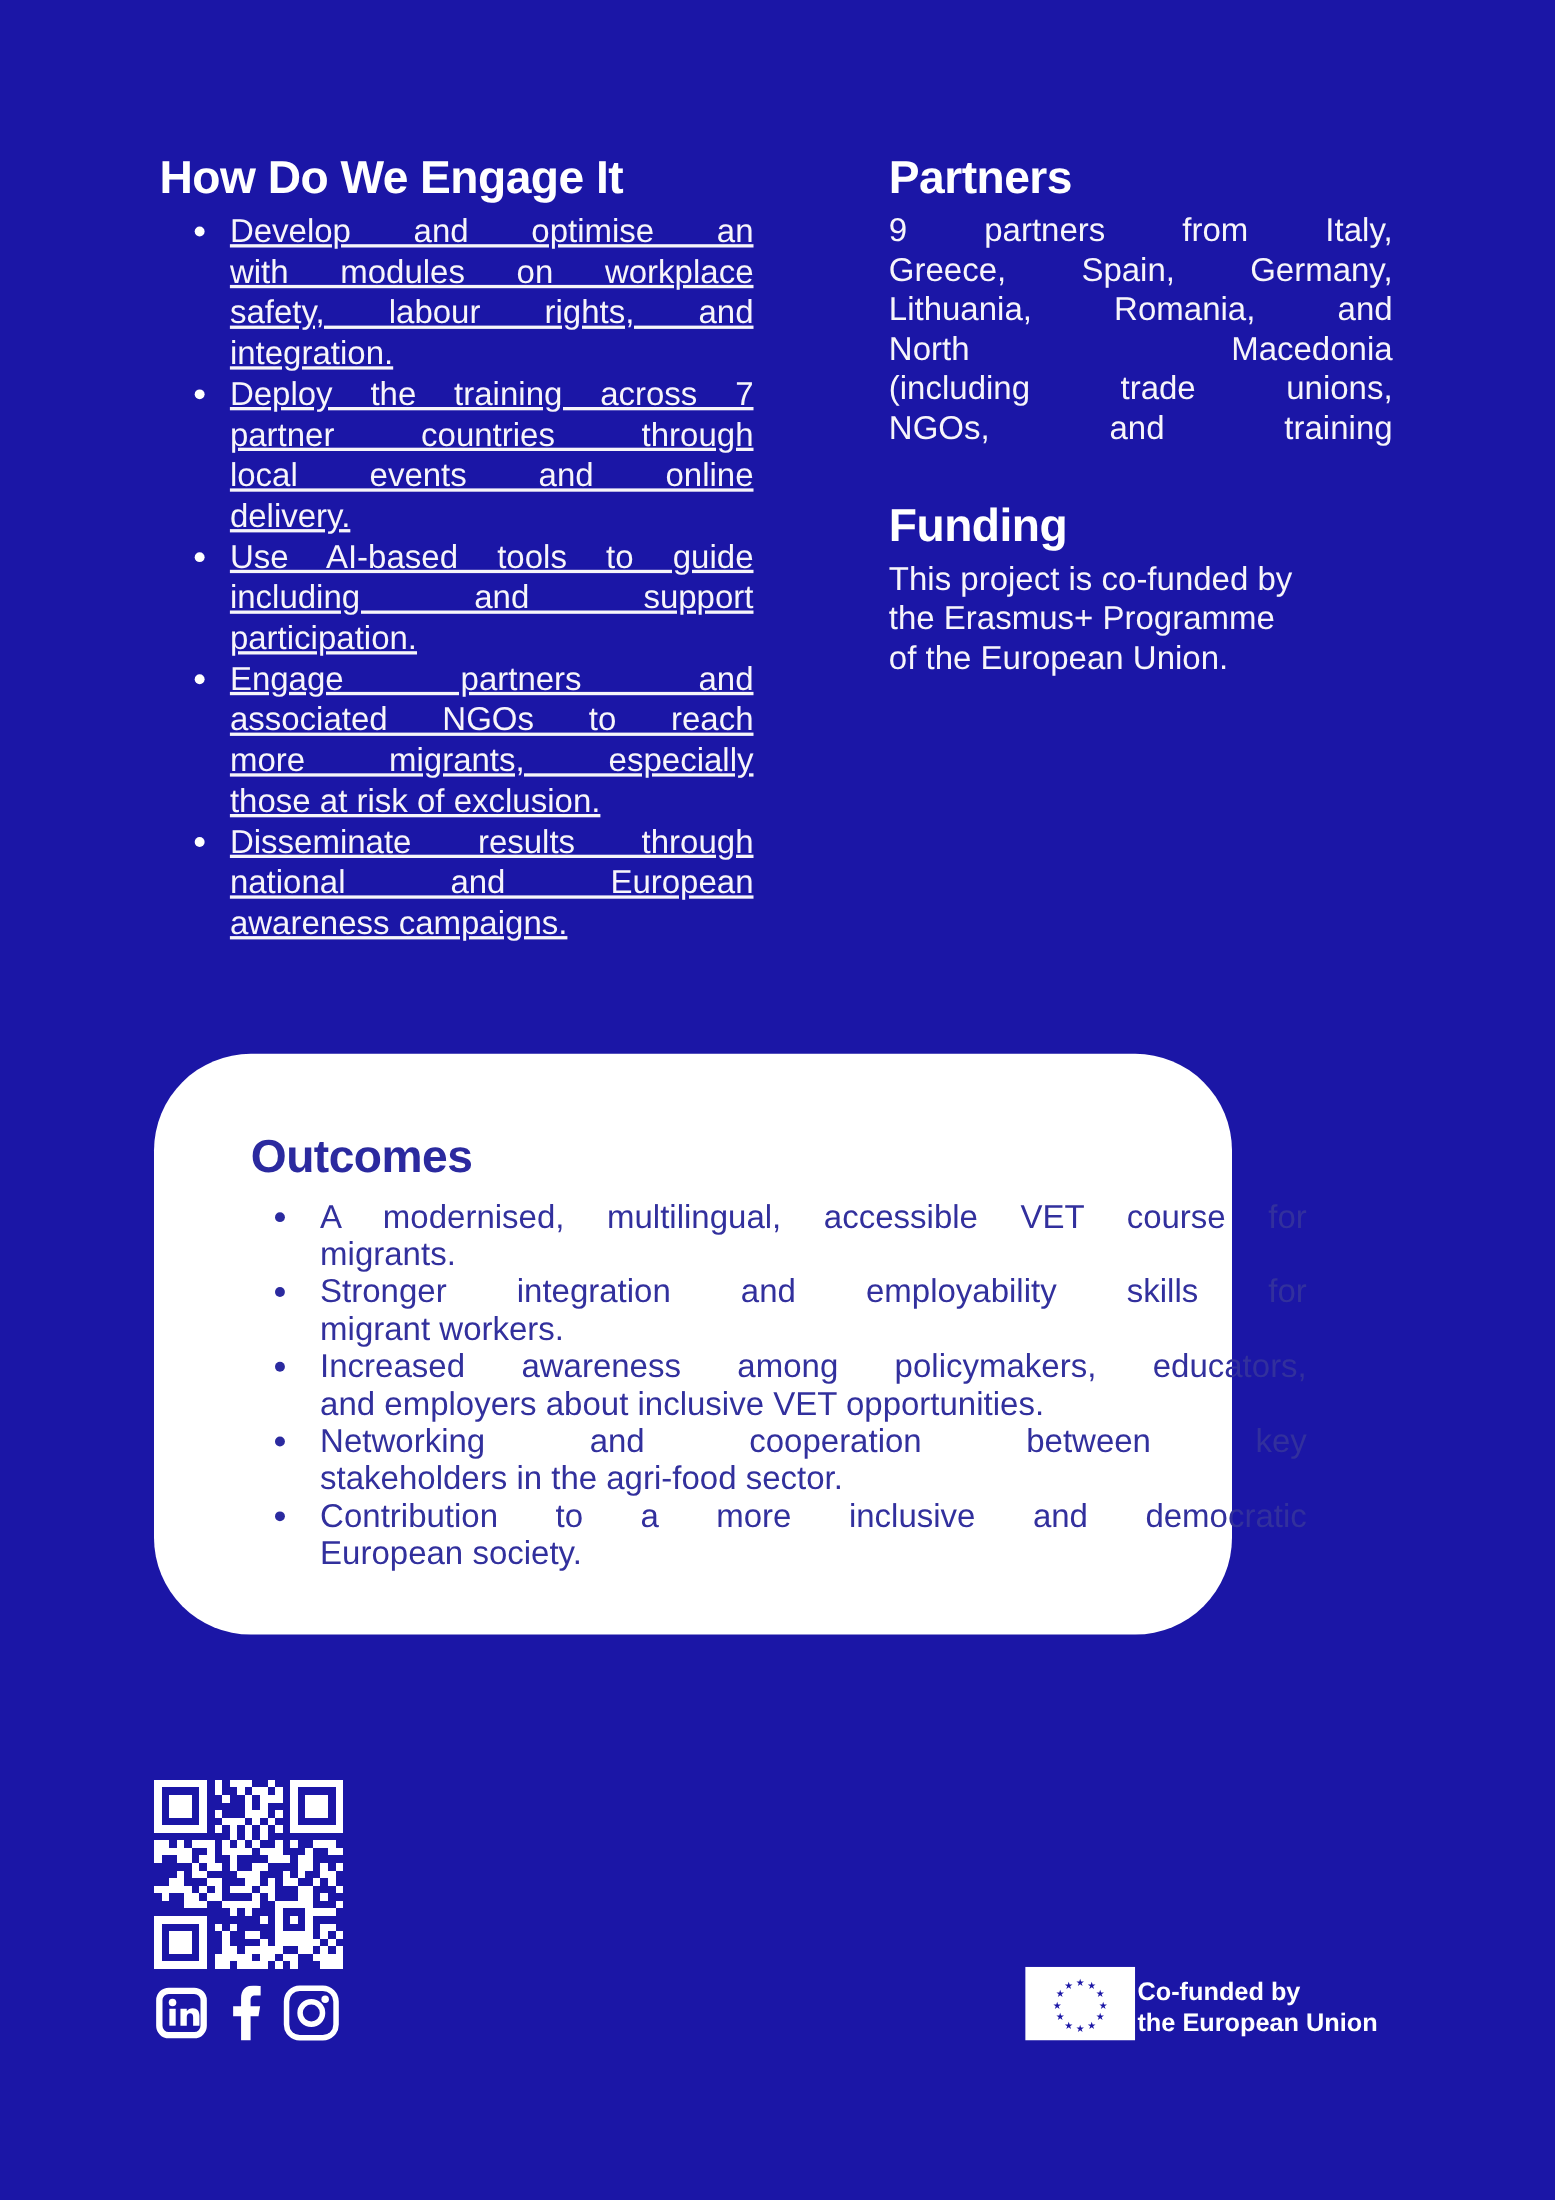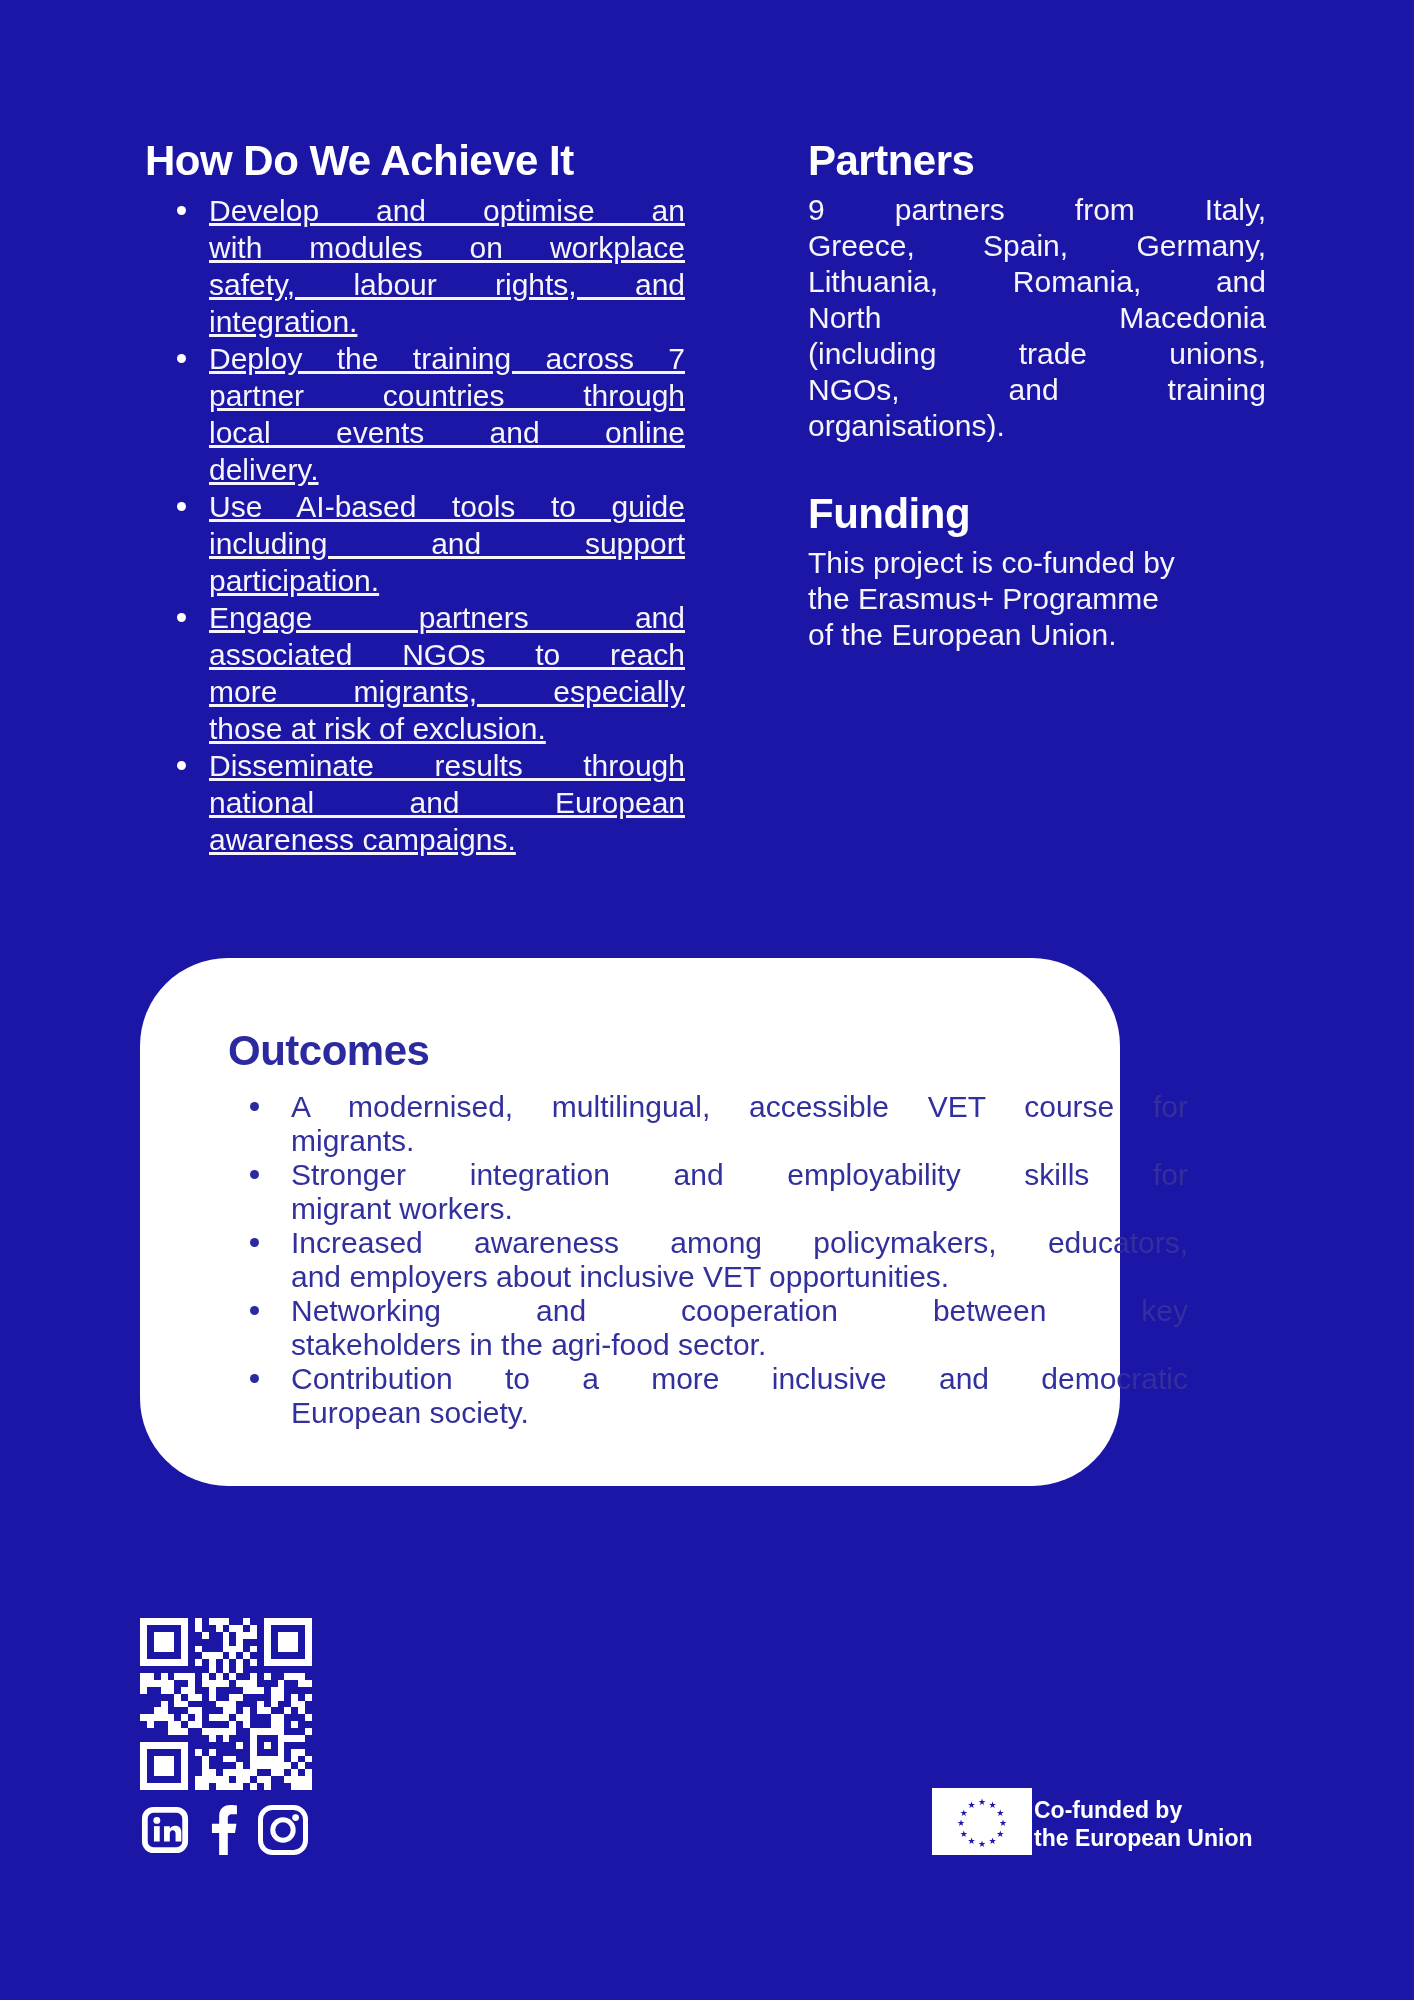--- a/index.html
+++ b/index.html
@@ -54,21 +54,21 @@
   .eu-block{position:absolute;left:932px;top:1788px;display:flex;align-items:center;}
   .eu-text{
     margin-left:2px;color:#ffffff;font-weight:700;
     font-size:23px;line-height:28px;white-space:nowrap;
   }
 </style>
 </head>
 <body>
 
 <section class="left-col">
-  <h2 class="sec-heading">How Do We Achieve It</h2>
+  <h2 class="sec-heading">How Do We Engage It</h2>
   <ul class="body-text">
       <li>
         <div class="jl">Develop and optimise an</div>
         <div class="jl">with modules on workplace</div>
         <div class="jl">safety, labour rights, and</div>
         <div class="jl last">integration.</div>
       </li>
       <li>
         <div class="jl">Deploy the training across 7</div>
         <div class="jl">partner countries through</div>
@@ -96,21 +96,20 @@
 
 <section class="right-col">
   <h2 class="sec-heading">Partners</h2>
   <div class="body-text para">
       <div class="jl">9 partners from Italy,</div>
       <div class="jl">Greece, Spain, Germany,</div>
       <div class="jl">Lithuania, Romania, and</div>
       <div class="jl">North Macedonia</div>
       <div class="jl">(including trade unions,</div>
       <div class="jl">NGOs, and training</div>
-      <div class="jl last">organisations).</div>
     </div>
   <h2 class="sec-heading funding-heading">Funding</h2>
   <div class="body-text para no-stretch">
       <div class="jl">This project is co-funded by</div>
       <div class="jl">the Erasmus+ Programme</div>
       <div class="jl last">of the European Union.</div>
     </div>
 </section>
 
 <section class="outcomes-box">

